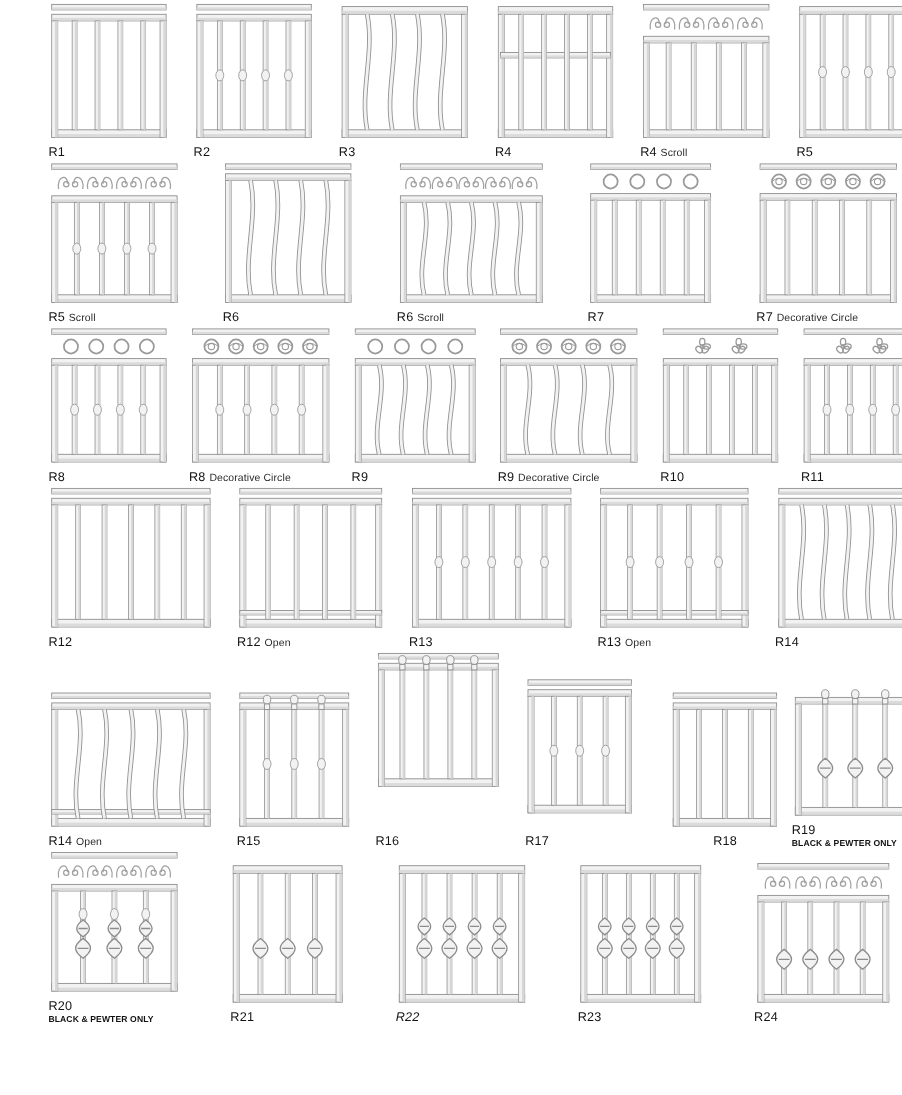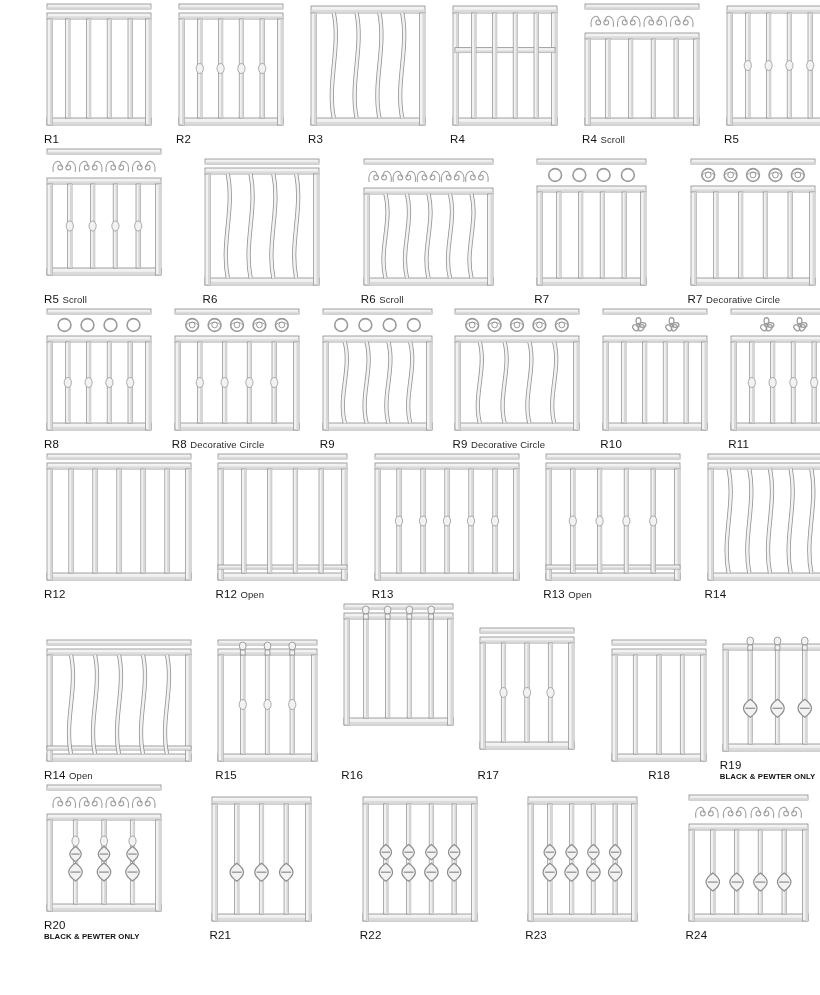--- a/index.html
+++ b/index.html
@@ -229,21 +229,21 @@
             <ellipse cx="65.4" cy="65.5" rx="3.6" ry="5" fill="#f2f2f2" stroke="#8c8c8c" stroke-width="0.7"></ellipse>
             <rect x="84" y="13" width="4.4" height="105" fill="#f2f2f2" stroke="#8c8c8c" stroke-width="0.7"></rect>
             <rect x="86.42" y="13" width="1.9800000000000002" height="105" fill="#d7d7d7"></rect>
             <ellipse cx="86.2" cy="65.5" rx="3.6" ry="5" fill="#f2f2f2" stroke="#8c8c8c" stroke-width="0.7"></ellipse>
           </svg>
         </div>
         <div class="caption"><span>R5</span></div>
       </div>
     </div>
     <div class="row">
-      <div class="cell" style="width: 158.4px; gap: 10px;">
+      <div class="cell" style="width: 158.4px;">
         <div class="art">
           <svg width="120" height="135" viewBox="0 0 120 135">
             <rect x="3" y="4" width="114" height="5" fill="#f2f2f2" stroke="#8c8c8c" stroke-width="0.8"></rect>
             <rect x="3" y="6.75" width="114" height="2.25" fill="#d7d7d7" opacity="0.85"></rect>
             <g stroke="#9a9a9a" stroke-width="1.1" fill="none" opacity="0.95">
               <path d="M 9.25 26.84 C 7.25 14.3, 18.25 13.2, 17.25 22"></path>
               <path d="M 31.25 26.84 C 33.25 14.3, 22.25 13.2, 23.25 22"></path>
               <circle cx="16.25" cy="22.44" r="2.4"></circle>
               <circle cx="24.25" cy="22.44" r="2.4"></circle>
               <path d="M 35.75 26.84 C 33.75 14.3, 44.75 13.2, 43.75 22"></path>
@@ -1104,21 +1104,21 @@
             <rect x="75.05" y="13" width="4.4" height="110" fill="#f2f2f2" stroke="#8c8c8c" stroke-width="0.7"></rect>
             <rect x="77.47" y="13" width="1.9800000000000002" height="110" fill="#d7d7d7"></rect>
             <g fill="none" stroke="#8c8c8c" stroke-width="1.2">
               <path d="M 77.25 72.2 C 68.25 78.5, 68.25 83.9, 77.25 90.2 C 86.25 83.9, 86.25 78.5, 77.25 72.2 Z" fill="#f2f2f2"></path>
               <path d="M 72.3 81.2 h 9.9"></path>
             </g>
           </svg>
         </div>
         <div class="caption"><span>R21</span></div>
       </div>
-      <div class="cell" style="width: 165.4px;">
+      <div class="cell" style="width: 165.4px; font-style: italic;">
         <div class="art">
           <svg width="120" height="135" viewBox="0 0 120 135">
             <rect x="3" y="6" width="114" height="7" fill="#f2f2f2" stroke="#8c8c8c" stroke-width="0.8"></rect>
             <rect x="3" y="9.850000000000001" width="114" height="3.15" fill="#d7d7d7" opacity="0.85"></rect>
             <rect x="3" y="123" width="114" height="7" fill="#f2f2f2" stroke="#8c8c8c" stroke-width="0.8"></rect>
             <rect x="3" y="126.85" width="114" height="3.15" fill="#d7d7d7" opacity="0.85"></rect>
             <rect x="3" y="13" width="5.5" height="117" fill="#f2f2f2" stroke="#8c8c8c" stroke-width="0.7"></rect>
             <rect x="6.025" y="13" width="2.475" height="117" fill="#d7d7d7"></rect>
             <rect x="111.5" y="13" width="5.5" height="117" fill="#f2f2f2" stroke="#8c8c8c" stroke-width="0.7"></rect>
             <rect x="114.525" y="13" width="2.475" height="117" fill="#d7d7d7"></rect>

